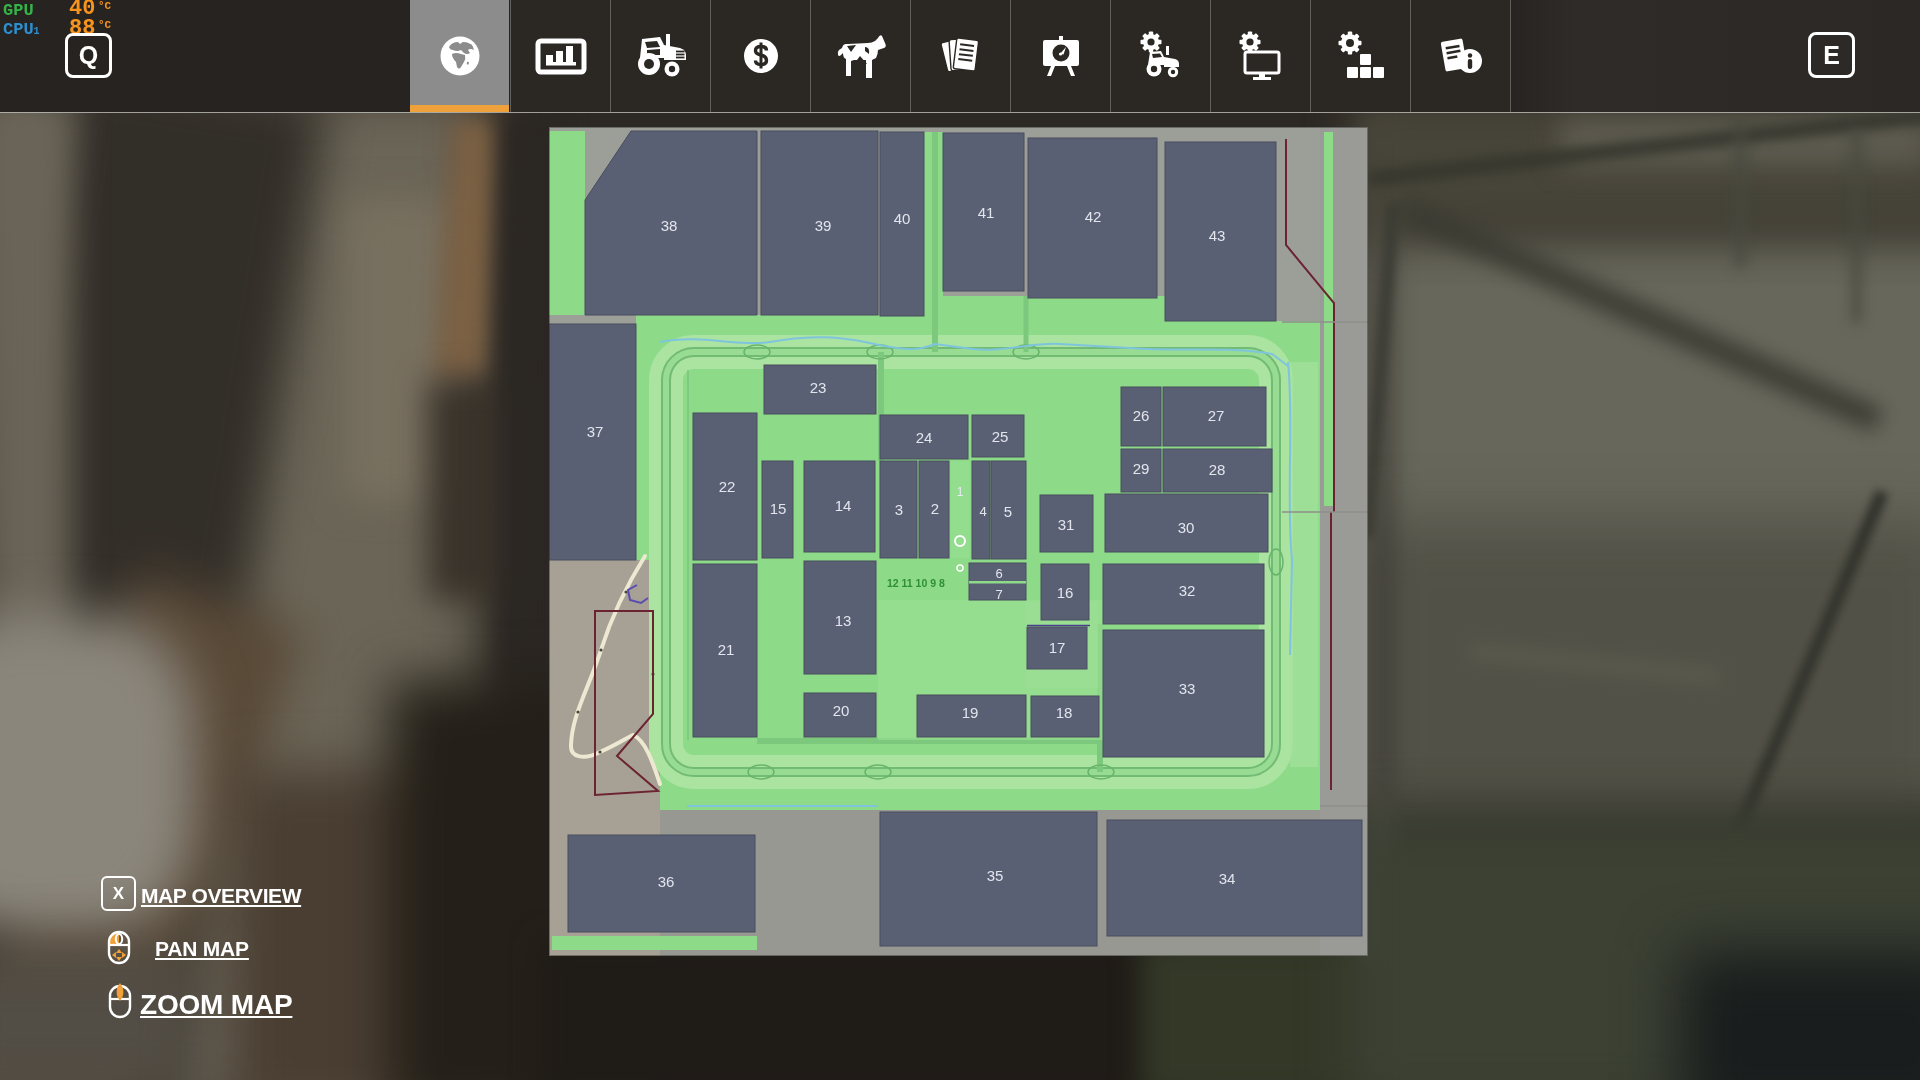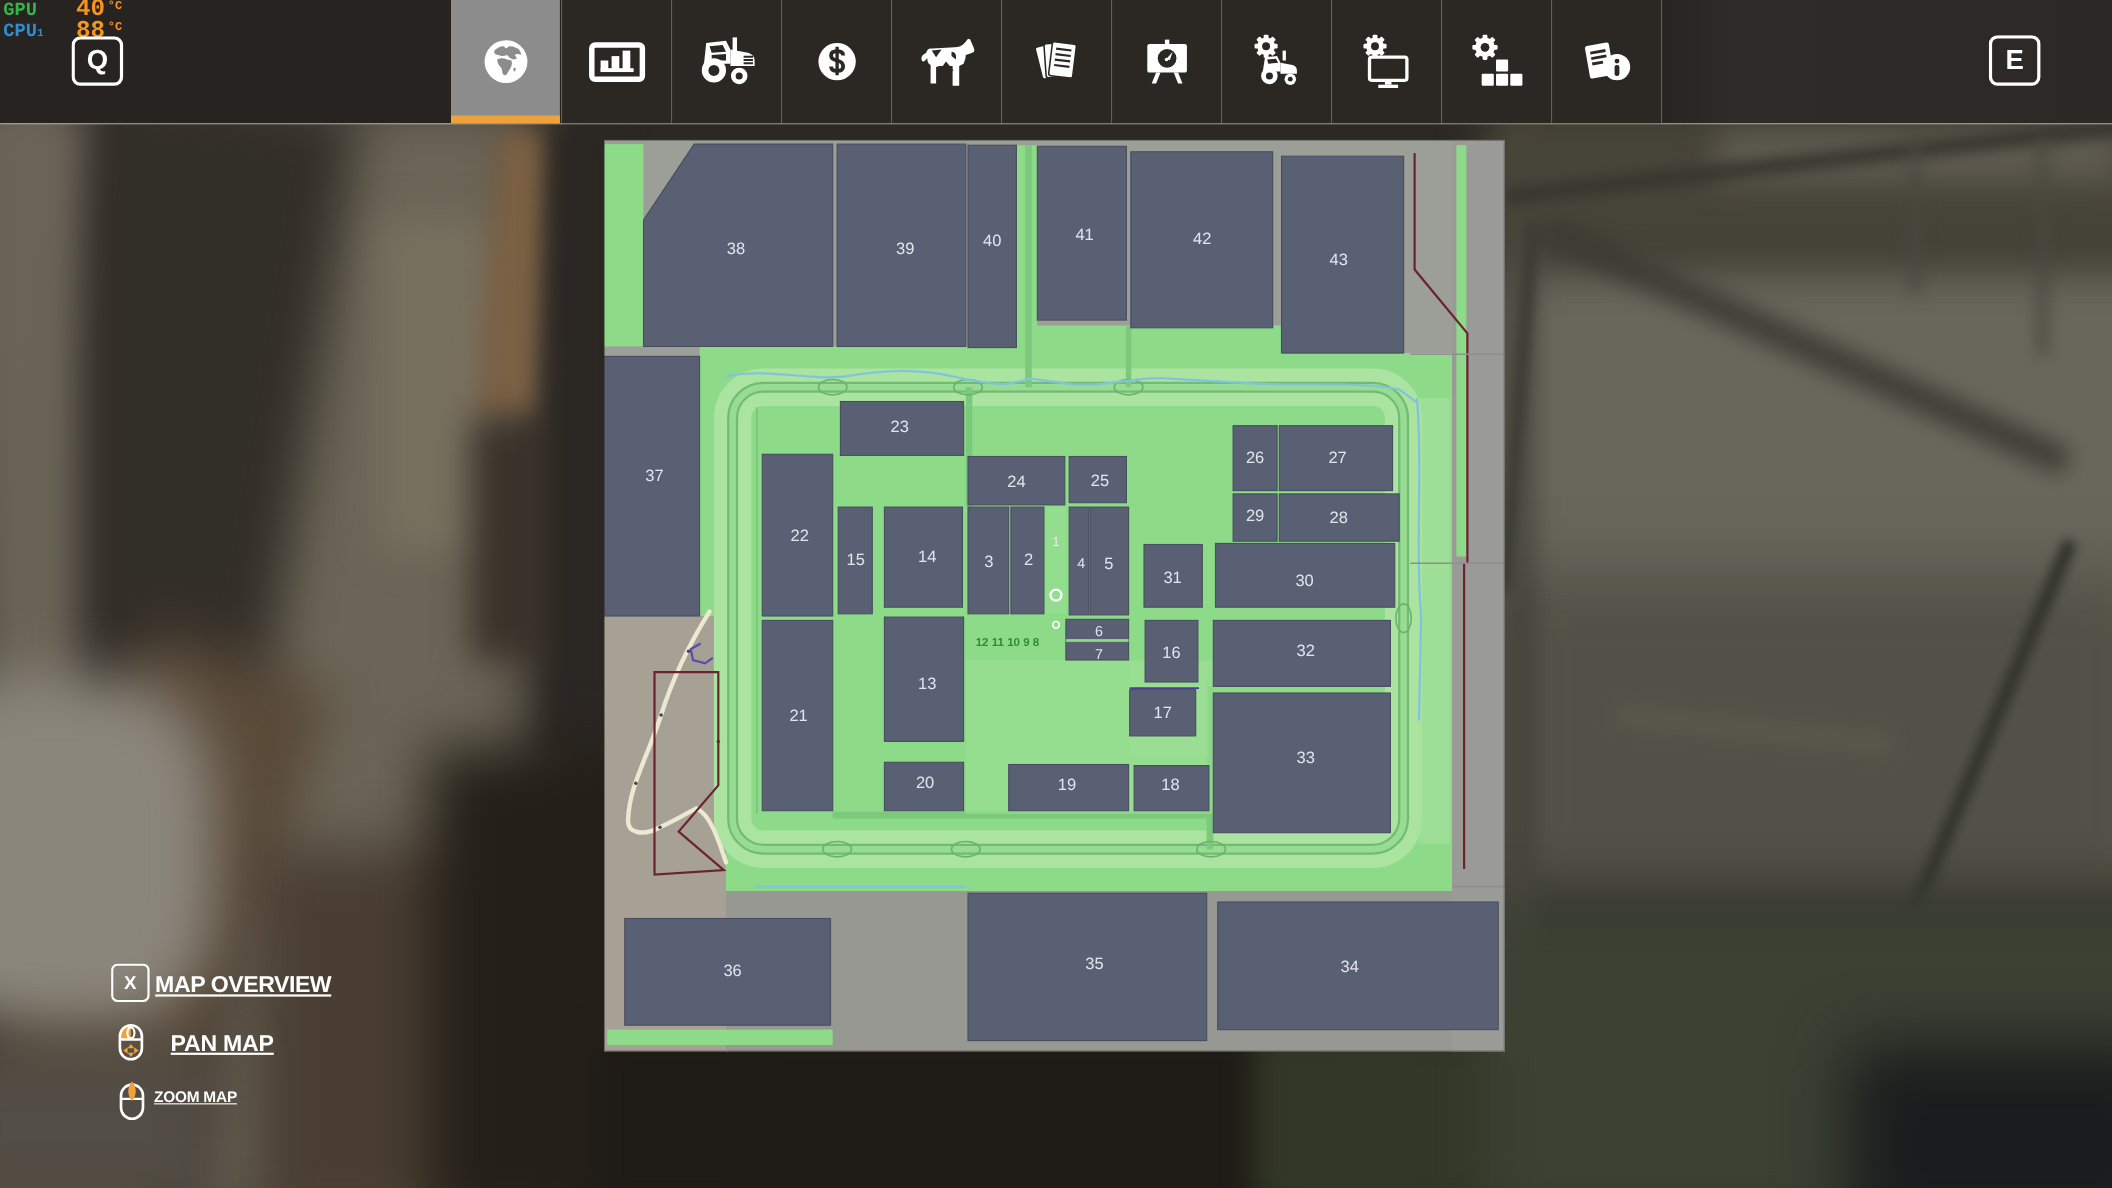--- a/index.html
+++ b/index.html
@@ -576,14 +576,14 @@
   <div class="hudtxt" style="left:140px;top:937px;font-size:21px;letter-spacing:-0.2px;margin-left:15px;">PAN MAP</div>
 
   <div class="abs" style="left:107px;top:983px;"><svg width="26" height="37" viewBox="0 0 26 37">
 <rect x="3" y="3" width="20" height="31" rx="10" fill="none" stroke="#fff" stroke-width="2.4"></rect>
 <line x1="3" y1="16" x2="23" y2="16" stroke="#fff" stroke-width="2.2"></line>
 <ellipse cx="13" cy="9" rx="3.4" ry="7" fill="#f0a13a"></ellipse>
 <path d="M13 0 L15.5 4 L10.5 4 Z" fill="#f0a13a"></path>
 <path d="M13 18 L15.5 14 L10.5 14 Z" fill="#f0a13a"></path>
 </svg></div>
 
-  <div class="hudtxt" style="left:140px;top:989px;font-size:14px;letter-spacing:-0.2px;">ZOOM MAP</div>
+  <div class="hudtxt" style="left:140px;top:989px;font-size:28px;letter-spacing:-0.2px;">ZOOM MAP</div>
 </div>
 
 </body></html>

